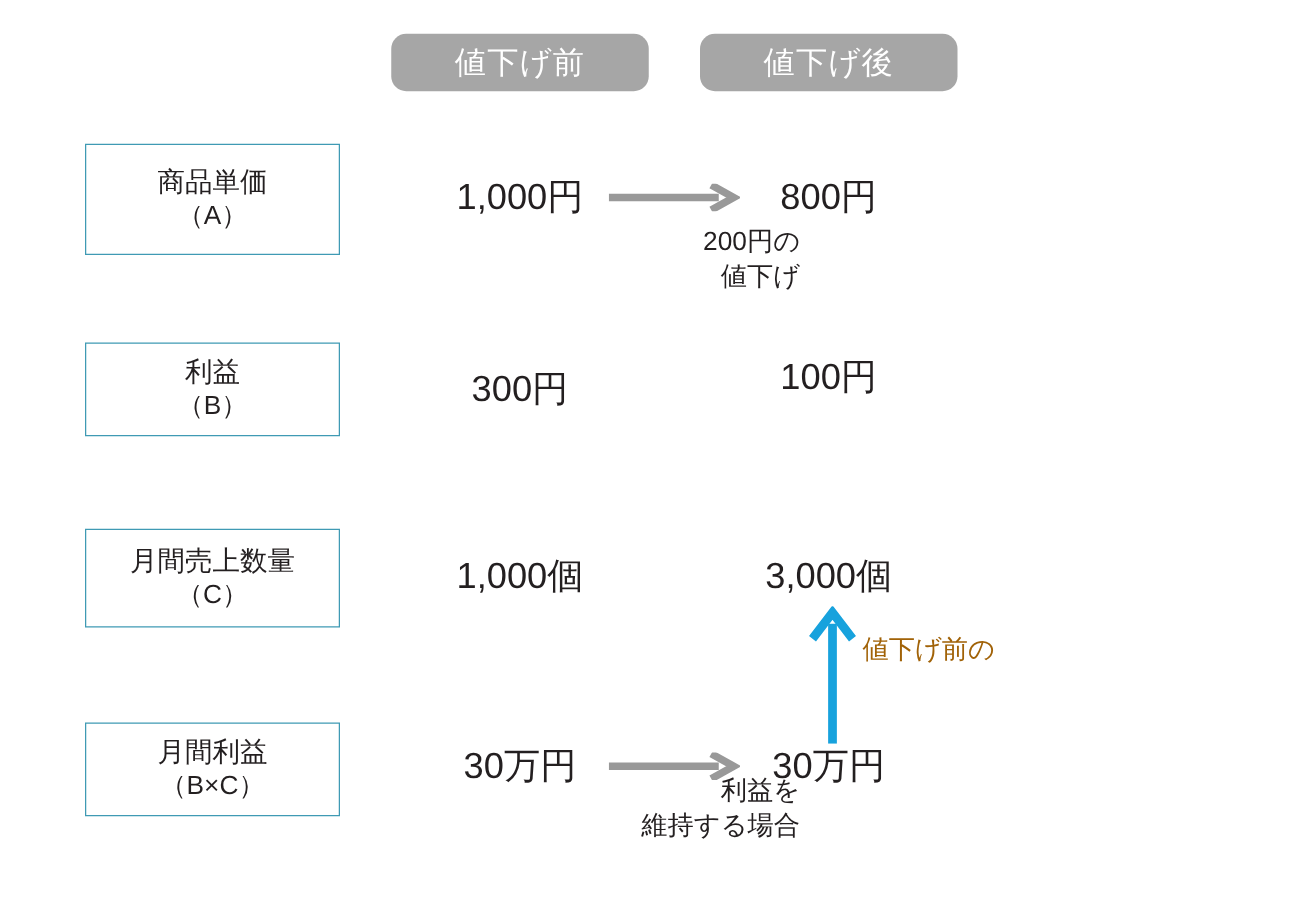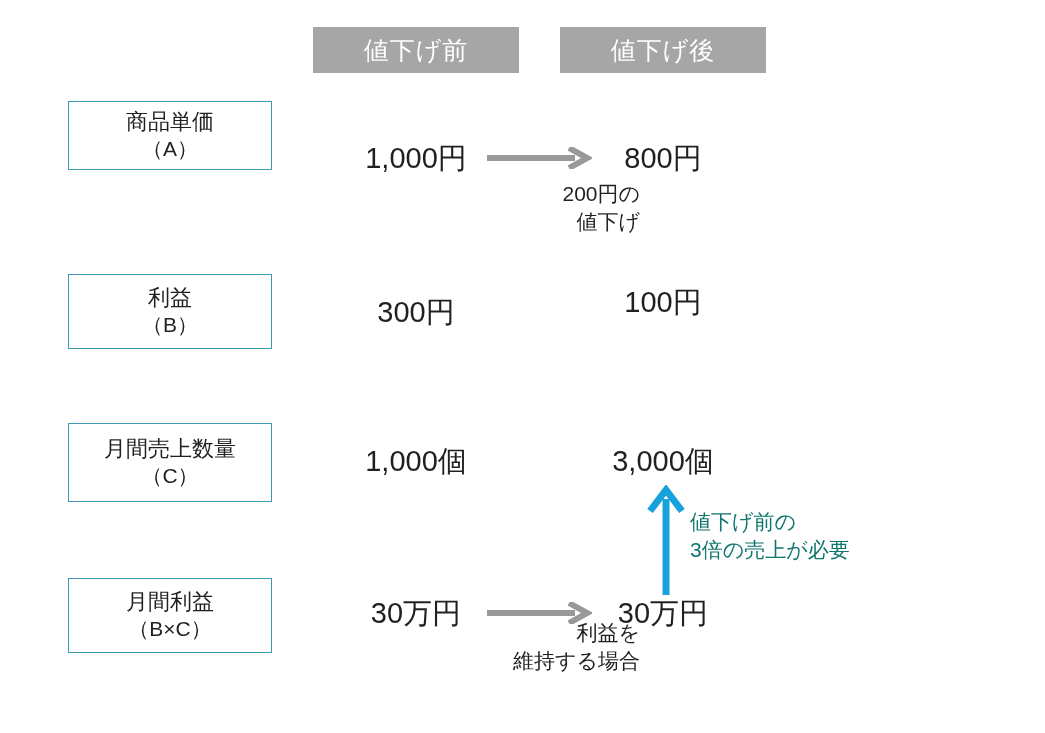--- a/index.html
+++ b/index.html
@@ -22,20 +22,21 @@
     position: absolute;
     top: 27px;
     height: 46px;
     background: #a6a6a6;
     color: #ffffff;
     font-size: 25px;
     line-height: 46px;
     text-align: center;
     letter-spacing: 1px;
     white-space: nowrap;
+    border-radius: 12px;
   }
   #hdr-before { left: 313px; width: 206px; }
   #hdr-after  { left: 560px; width: 206px; }
 
   
   .row-box {
     position: absolute;
     left: 68px;
     width: 204px;
     border: 1.6px solid #3f9ab4;
@@ -44,21 +45,21 @@
     display: flex;
     flex-direction: column;
     align-items: center;
     justify-content: center;
     text-align: center;
     font-size: 22px;
     line-height: 1.28;
     color: #231f20;
     white-space: nowrap;
   }
-  #box-a { top: 101px; height: 69px; }
+  #box-a { top: 115px; height: 89px; }
   #box-b { top: 274px; height: 75px; }
   #box-c { top: 423px; height: 79px; }
   #box-d { top: 578px; height: 75px; }
   .row-box .sub { font-size: 21px; }
 
   
   .value {
     position: absolute;
     text-align: center;
     font-size: 29px;
@@ -109,22 +110,23 @@
   #cap-a { left: 440px; width: 200px; top: 180px; }
   #cap-d { left: 440px; width: 200px; top: 619px; }
 
   #cap-up {
     position: absolute;
     left: 690px;
     top: 508px;
     text-align: left;
     font-size: 21px;
     line-height: 1.35;
-    color: #0f766e;
-    white-space: nowrap;
+    color: #a16207;
+    white-space: nowrap;
+    font-family: Liberation Mono, monospace;
   }
   .caption .l2, #cap-up .l2 { display: block; }
 </style>
 </head>
 <body>
 
 <div class="col-header" id="hdr-before">値下げ前</div>
 
 <div class="col-header" id="hdr-after">値下げ後</div>
 
@@ -171,21 +173,20 @@
 
 <div id="arrow-up">
   <svg width="42" height="110" viewBox="0 0 42 110" xmlns="http://www.w3.org/2000/svg">
     <line x1="21" y1="110" x2="21" y2="14" stroke="#17a2dd" stroke-width="7"></line>
     <polyline points="5,26 21,5 37,26" fill="none" stroke="#17a2dd" stroke-width="7" stroke-linejoin="miter"></polyline>
   </svg>
 </div>
 
 <div id="cap-up">
   <span class="l1">値下げ前の</span>
-  <span class="l2">3倍の売上が必要</span>
 </div>
 
 <div class="value col-before" id="val-d-before">30万円</div>
 <div class="value col-after" id="val-d-after">30万円</div>
 
 <div class="gray-arrow" id="arrow-d">
   <svg width="105" height="22" viewBox="0 0 105 22" xmlns="http://www.w3.org/2000/svg">
     <line x1="0" y1="11" x2="88" y2="11" stroke="#999999" stroke-width="6"></line>
     <polyline points="82,1 100,11 82,21" fill="none" stroke="#999999" stroke-width="6" stroke-linejoin="miter"></polyline>
   </svg>

